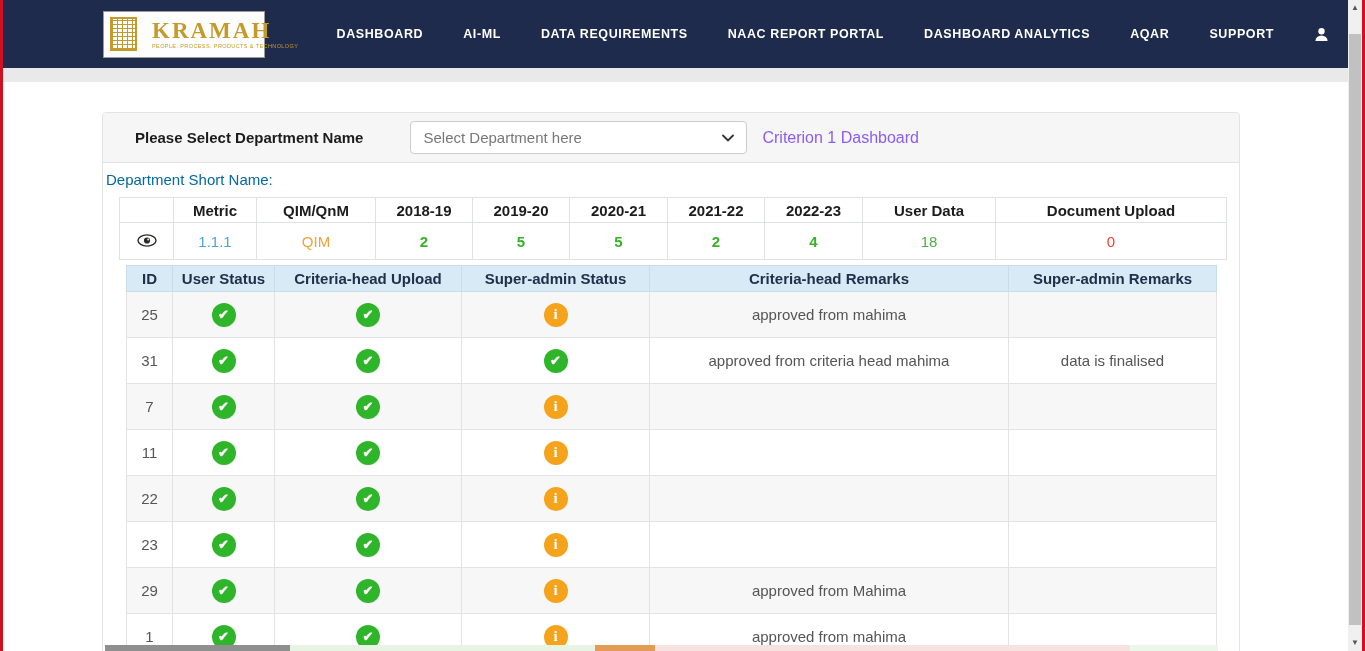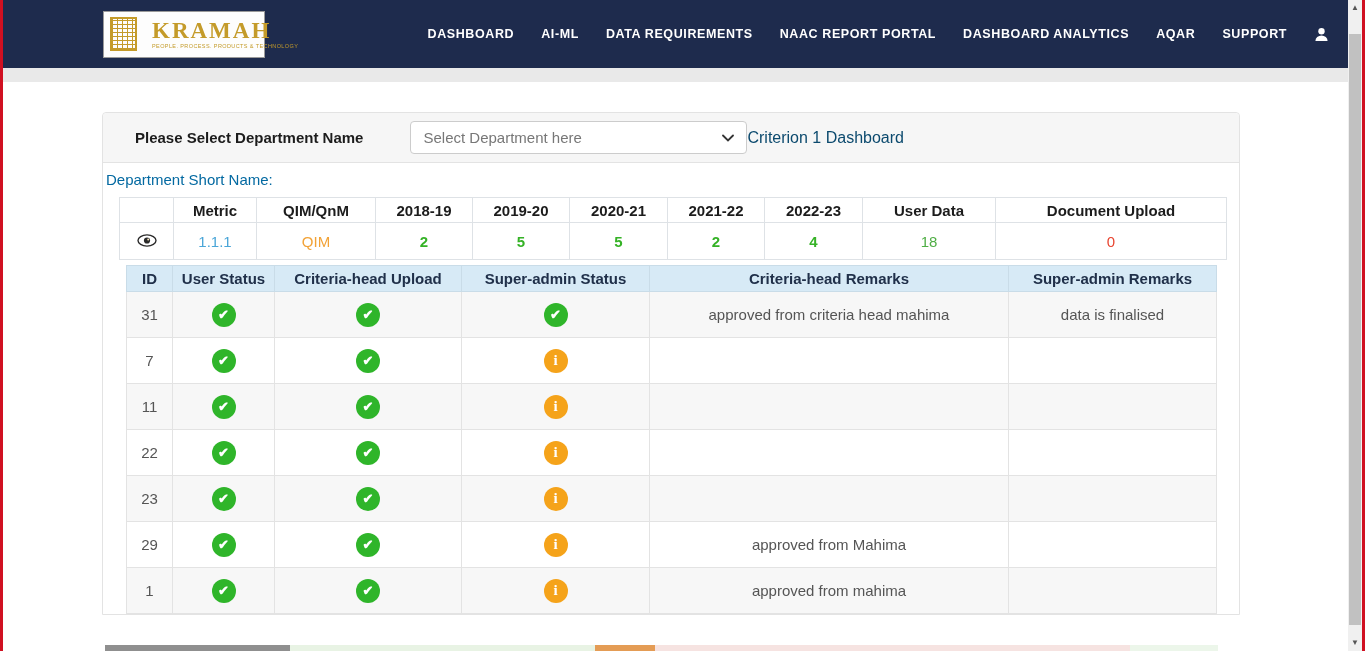--- a/index.html
+++ b/index.html
@@ -41,21 +41,21 @@
     width: 27px; height: 34px; border: 2px solid #c49b2a; flex: 0 0 auto;
     background: repeating-linear-gradient(0deg, #c49b2a 0 1px, transparent 1px 4px),
                 repeating-linear-gradient(90deg, #c49b2a 0 1px, transparent 1px 5px);
   }
   .logo-text-wrap { display: flex; flex-direction: column; line-height: 1; }
   .logo-title {
     font-family: "Liberation Serif", serif; font-weight: bold;
     font-size: 23px; letter-spacing: 2px; color: #c49b2a;
   }
   .logo-tagline { font-size: 5.5px; color: #c49b2a; letter-spacing: 0.4px; margin-top: 2px; white-space: nowrap; }
-  .nav-links { margin-left: auto; display: flex; align-items: center; gap: 27px; }
+  .nav-links { margin-left: auto; display: flex; align-items: center; gap: 40px; }
   .nav-link {
     color: #ffffff; font-size: 12.5px; font-weight: bold; letter-spacing: 0.6px;
     white-space: nowrap; cursor: pointer;
   }
   .nav-user { display: flex; align-items: center; cursor: pointer; }
 
   .sub-navbar-strip { height: 14px; background: #e9e9e9; }
 
   
   .card {
@@ -68,21 +68,21 @@
     display: flex; align-items: center; padding-left: 32px;
   }
   .filter-label { font-size: 15px; font-weight: bold; color: #1c1c1c; }
   .dept-select {
     margin-left: 47px; width: 337px; height: 33px; background: #fff;
     border: 1px solid #ccc; border-radius: 4px;
     display: flex; align-items: center; padding: 4px 12px;
     font-size: 15px; color: #777; cursor: pointer;
   }
   .dept-select .chev { margin-left: auto; display: flex; align-items: center; }
-  .criterion-title { font-size: 16px; color: #0c4a6e; }
+  .criterion-title { margin-left: 15px; font-size: 16px; color: #8b5cf6; }
 
   .card-body { padding: 8px 0 0 0; }
   .dept-short-name { font-size: 15px; color: #0369a1; padding-left: 3px; margin-bottom: 9px; }
 
   
   table { border-collapse: collapse; table-layout: fixed; }
   .metric-table { margin-left: 16px; width: 1107px; }
   .metric-table th, .metric-table td { border: 1px solid #dee2e6; text-align: center; }
   .metric-table th { height: 25px; font-size: 15px; color: #1c1c1c; }
   .metric-table td { height: 37px; font-size: 15px; }
@@ -240,20 +240,28 @@
         <tr>
           <th>ID</th>
           <th>User Status</th>
           <th>Criteria-head Upload</th>
           <th>Super-admin Status</th>
           <th>Criteria-head Remarks</th>
           <th>Super-admin Remarks</th>
         </tr>
       </thead>
       <tbody>
+  <tr>
+    <td>25</td>
+    <td><span class="status-icon check">✔</span></td>
+    <td><span class="status-icon check">✔</span></td>
+    <td><span class="status-icon info">i</span></td>
+    <td>approved from mahima</td>
+    <td></td>
+  </tr>
 
   <tr>
     <td>31</td>
     <td><span class="status-icon check">✔</span></td>
     <td><span class="status-icon check">✔</span></td>
     <td><span class="status-icon check">✔</span></td>
     <td>approved from criteria head mahima</td>
     <td>data is finalised</td>
   </tr>
 

